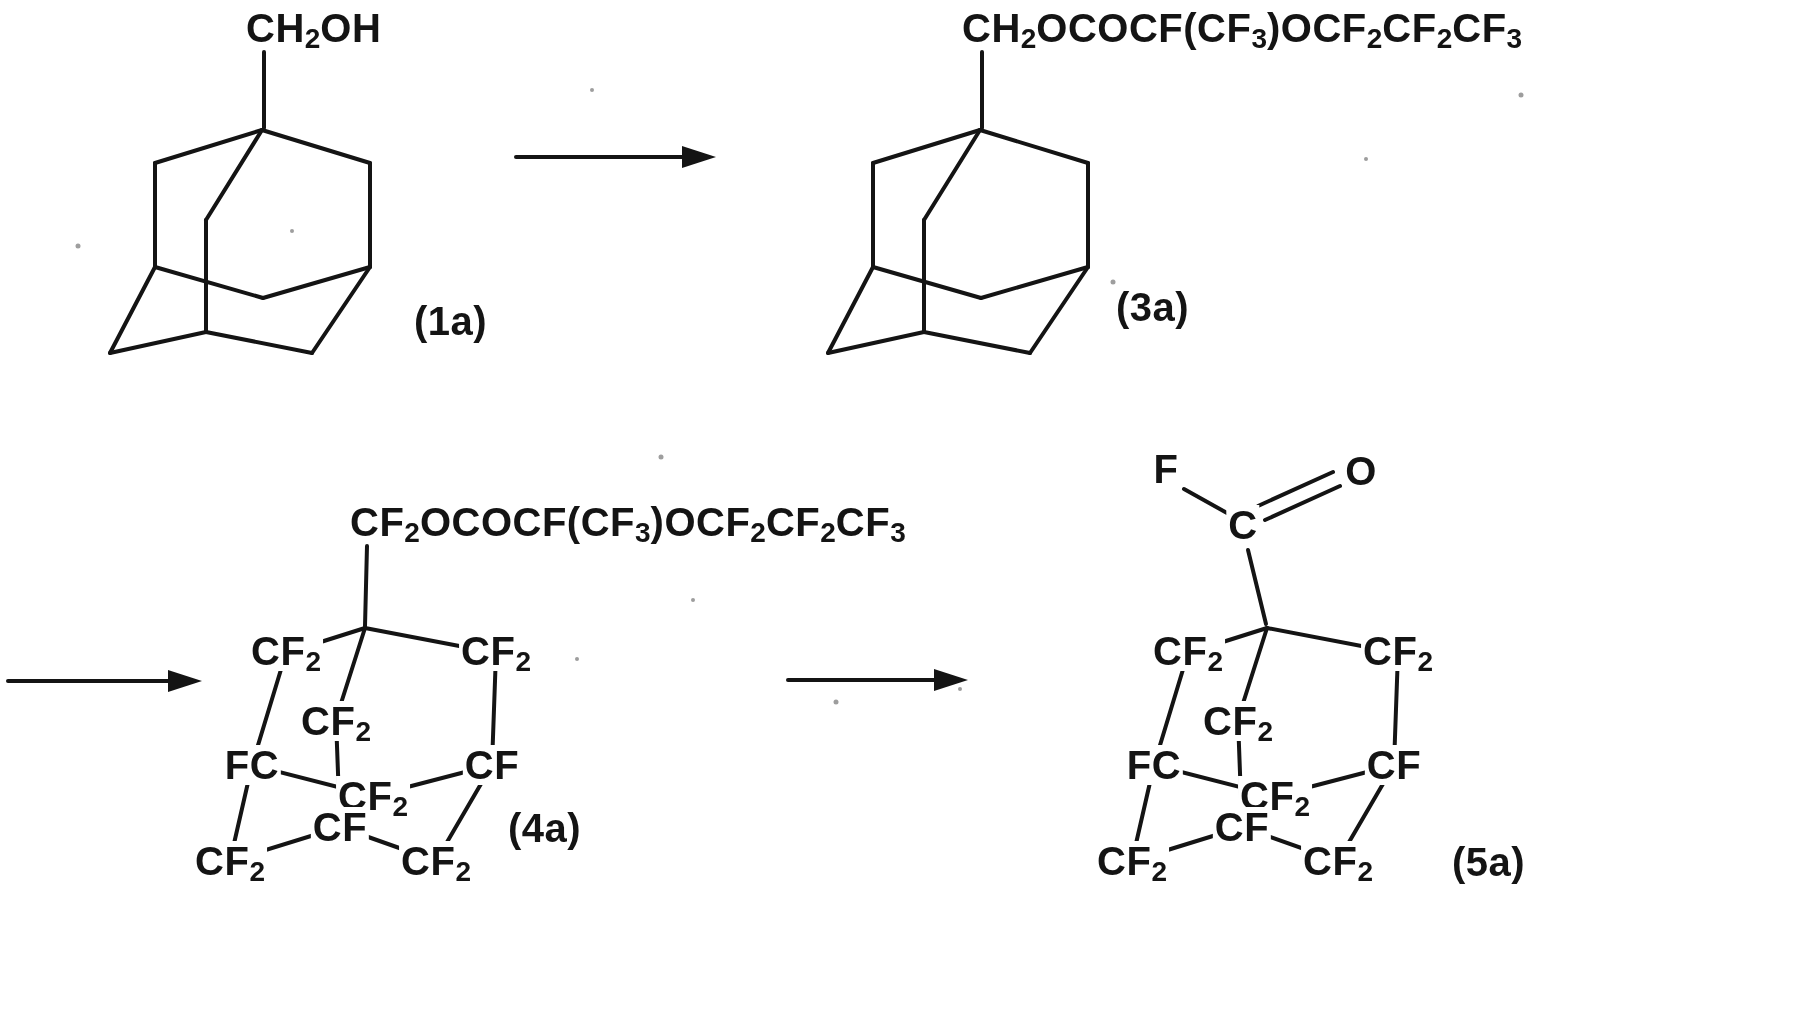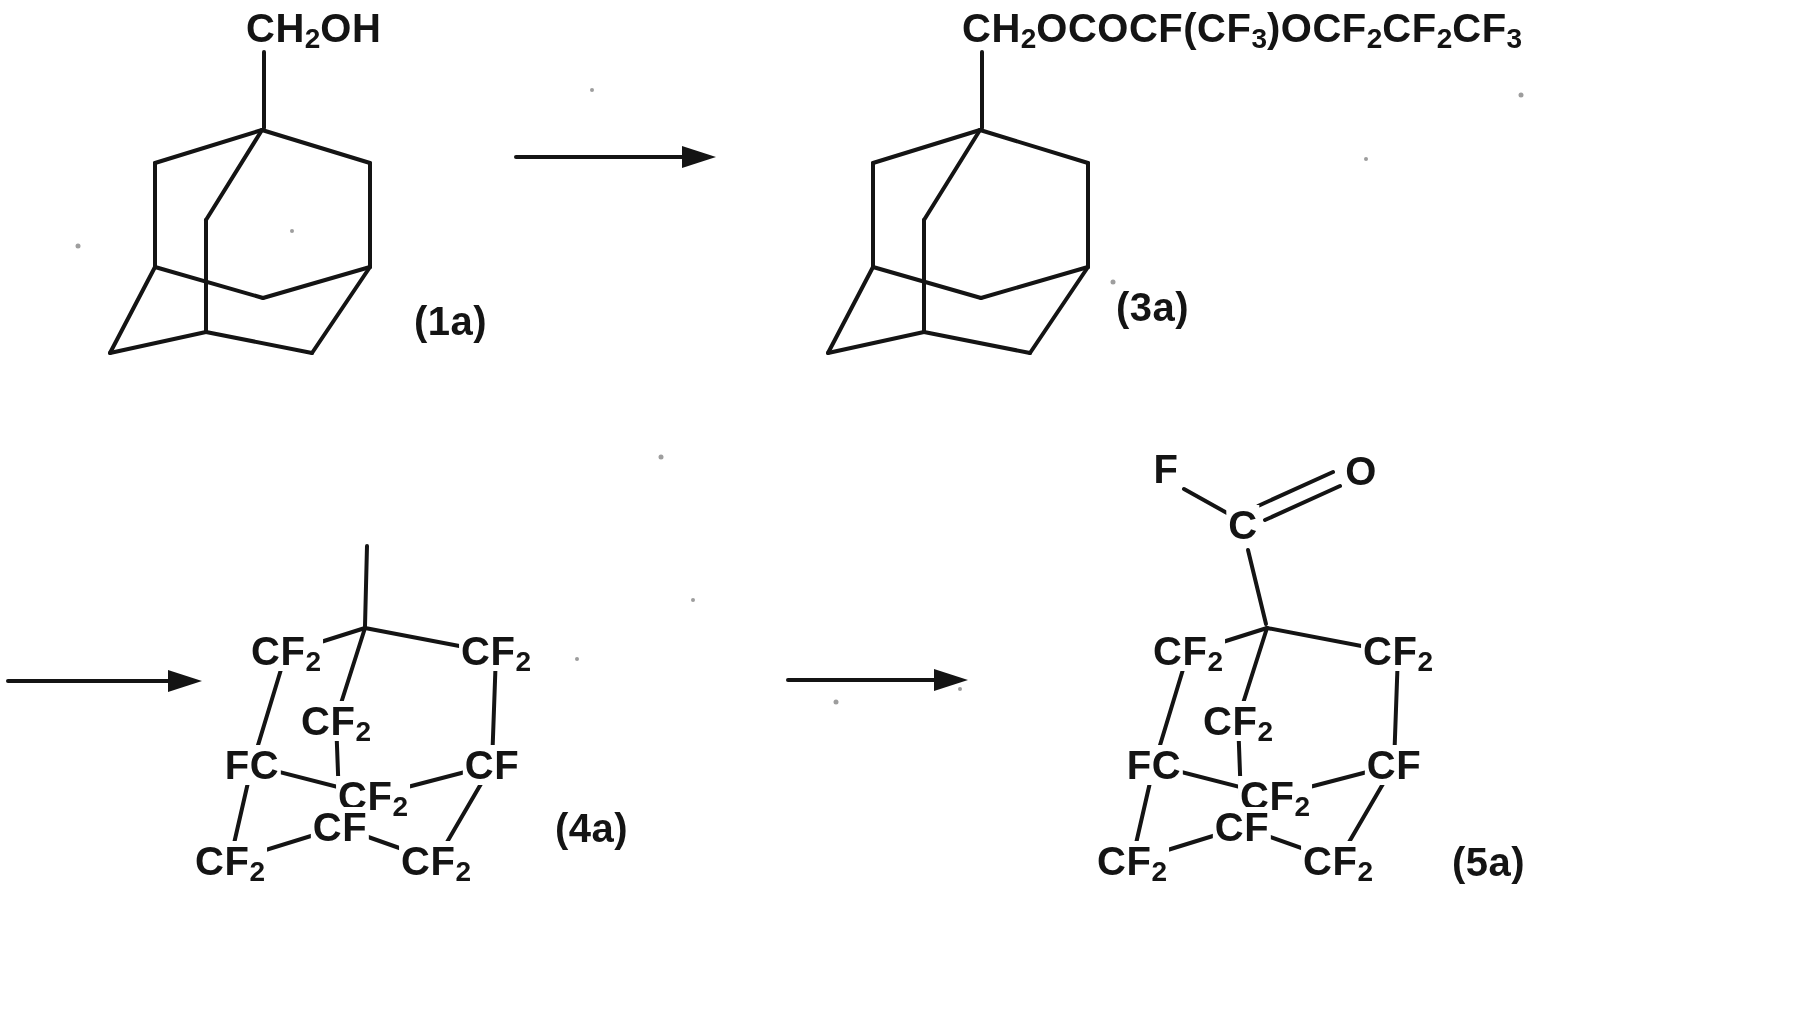--- a/index.html
+++ b/index.html
@@ -147,21 +147,22 @@
       <circle cx="1747" cy="262" r="2"></circle>
     </g>
   </svg>
 
   <div class="txt fs40" style="left:246px; top:6px;"><span>CH</span><span class="sub">2</span><span>OH</span></div>
   <div class="txt fs40" style="left:414px; top:299px;">(1a)</div>
 
   <div class="txt fs40" style="left:962px; top:6px;"><span>CH</span><span class="sub">2</span><span>OCOCF(CF</span><span class="sub">3</span><span>)OCF</span><span class="sub">2</span><span>CF</span><span class="sub">2</span><span>CF</span><span class="sub">3</span></div>
   <div class="txt fs40" style="left:1116px; top:285px;">(3a)</div>
 
-  <div class="txt fs40" style="left:508px; top:806px;margin-left:47px;">(4a)</div>
+  <div class="txt fs40" style="left:350px; top:500px;"><span>CF</span><span class="sub">2</span><span>OCOCF(CF</span><span class="sub">3</span><span>)OCF</span><span class="sub">2</span><span>CF</span><span class="sub">2</span><span>CF</span><span class="sub">3</span></div>
+  <div class="txt fs40" style="left:508px; top:806px;">(4a)</div>
 
   <div class="txt fs38 center atom" style="left:286px; top:651px;"><span>CF</span><span class="sub">2</span></div>
   <div class="txt fs38 center atom" style="left:496px; top:651px;"><span>CF</span><span class="sub">2</span></div>
   <div class="txt fs38 center atom" style="left:336px; top:721px;"><span>CF</span><span class="sub">2</span></div>
   <div class="txt fs38 center atom" style="left:252px; top:765px;"><span>FC</span></div>
   <div class="txt fs38 center atom" style="left:492px; top:765px;"><span>CF</span></div>
   <div class="txt fs38 center atom" style="left:373px; top:796px;"><span>CF</span><span class="sub">2</span></div>
   <div class="txt fs38 center atom" style="left:340px; top:827px;"><span>CF</span></div>
   <div class="txt fs38 center atom" style="left:230px; top:861px;"><span>CF</span><span class="sub">2</span></div>
   <div class="txt fs38 center atom" style="left:436px; top:861px;"><span>CF</span><span class="sub">2</span></div>

